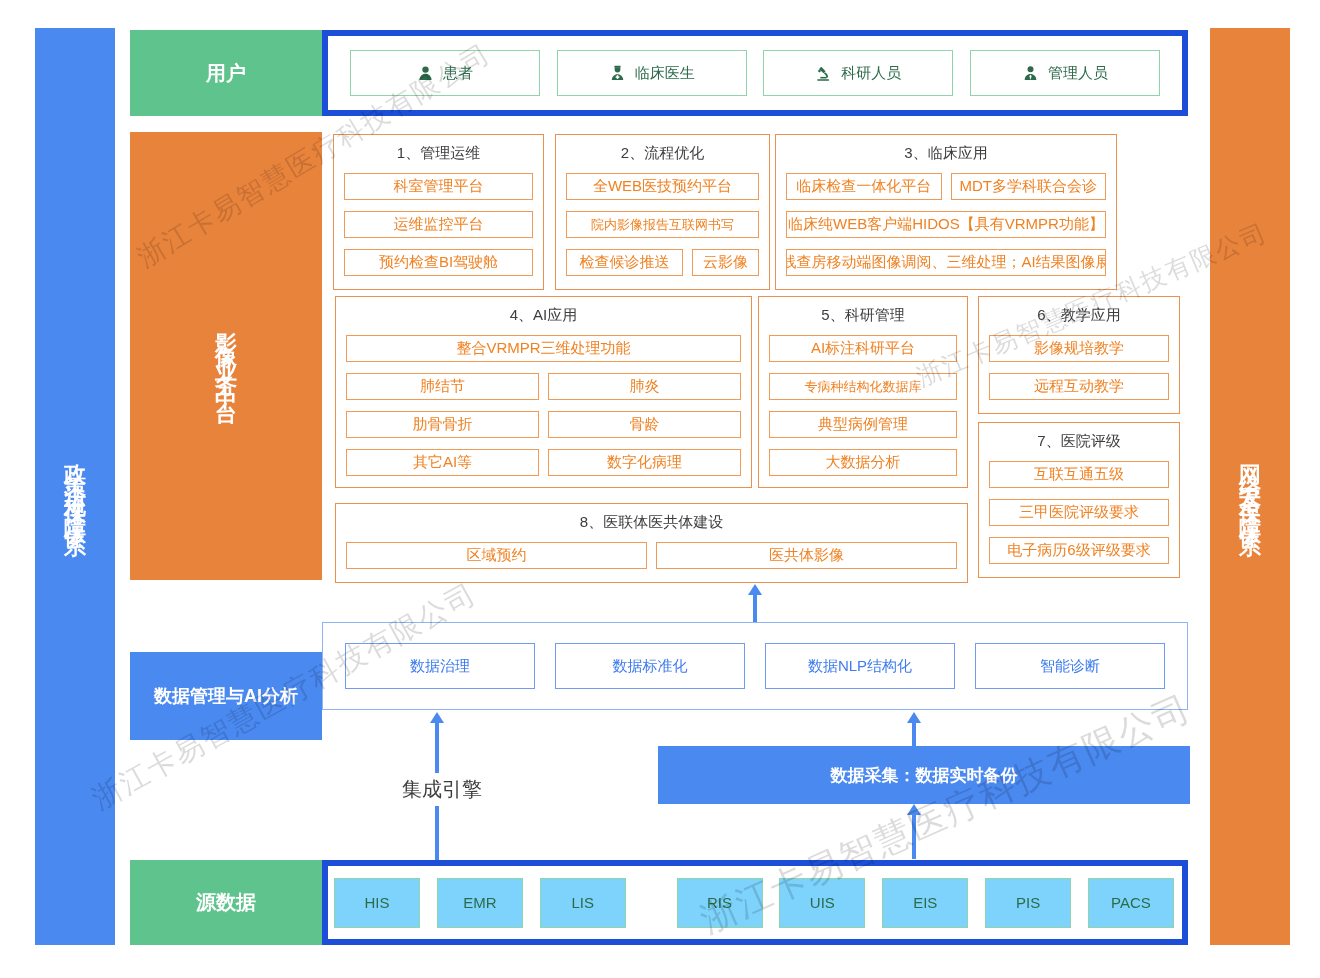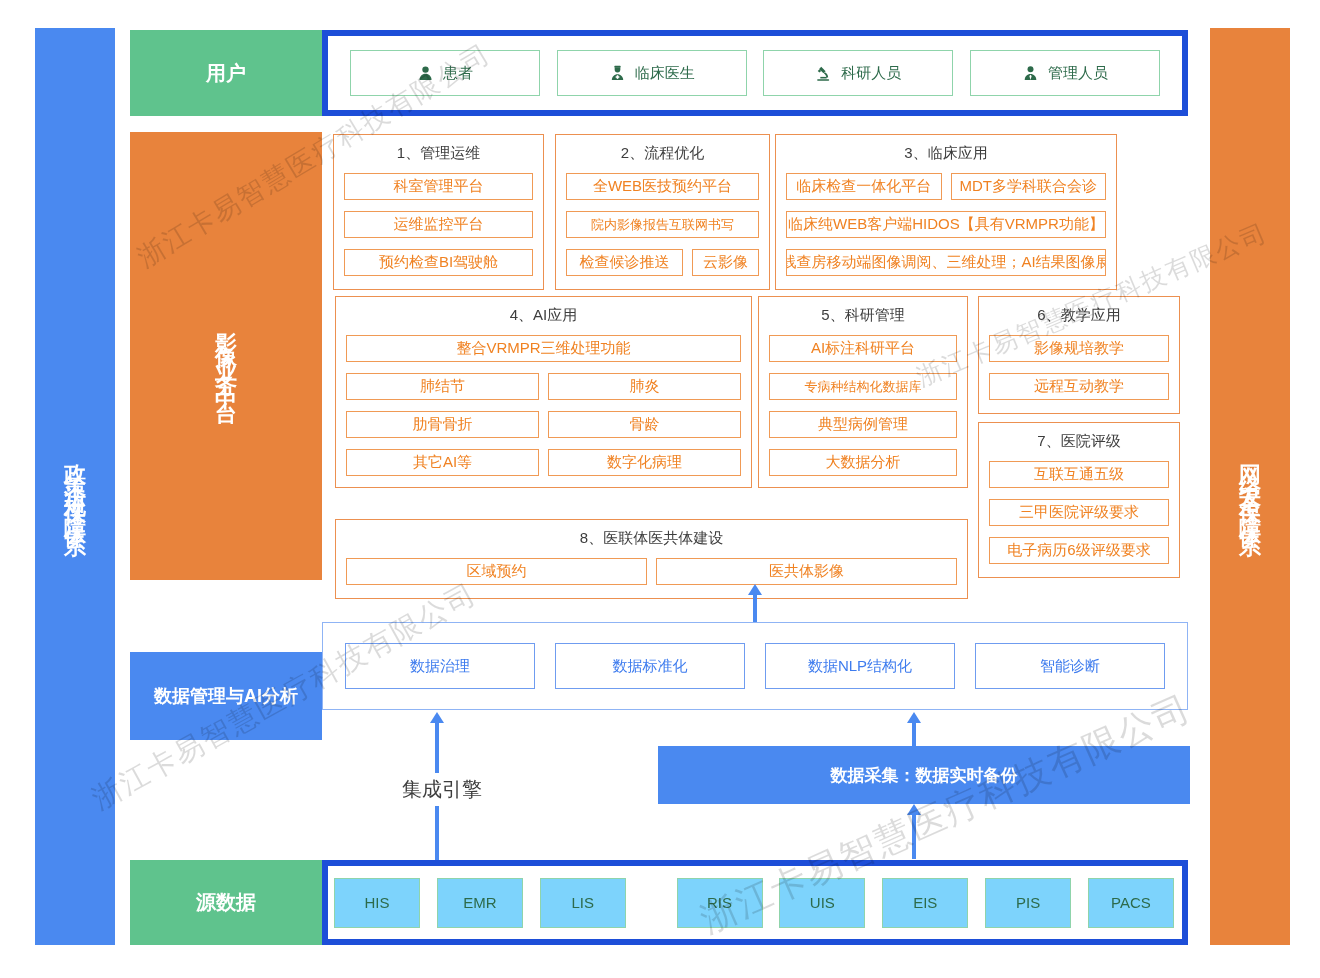--- a/index.html
+++ b/index.html
@@ -185,21 +185,21 @@
 
   <div class="sec" style="left:978px;top:422px;width:202px;height:156px;">
     <div class="sec-title">7、医院评级</div>
     <div class="sec-body">
       <div class="oitem">互联互通五级</div>
       <div class="oitem">三甲医院评级要求</div>
       <div class="oitem">电子病历6级评级要求</div>
     </div>
   </div>
 
-  <div class="sec" style="left:335px;top:519px;width:633px;height:80px;">
+  <div class="sec" style="left:335px;top:503px;width:633px;height:80px;">
     <div class="sec-title">8、医联体医共体建设</div>
     <div class="sec-body">
       <div class="orow">
         <div class="oitem flex1">区域预约</div>
         <div class="oitem flex1">医共体影像</div>
       </div>
     </div>
   </div>
 
   <div class="arrow-up" style="left:747px;top:584px;height:38px;">

